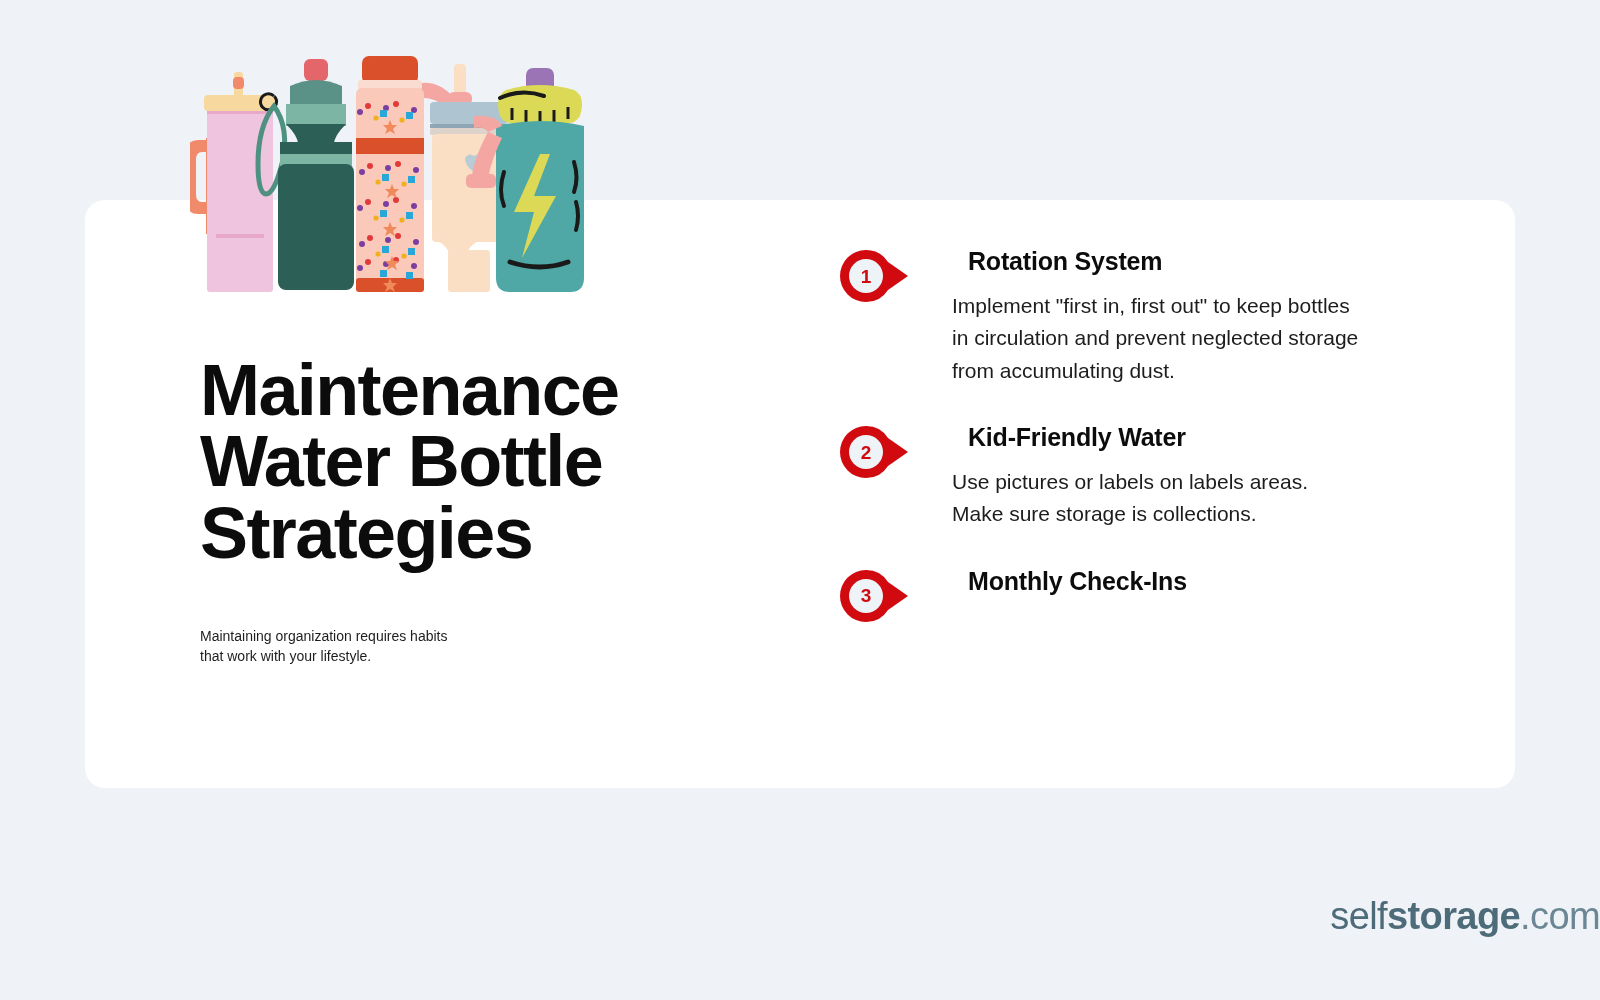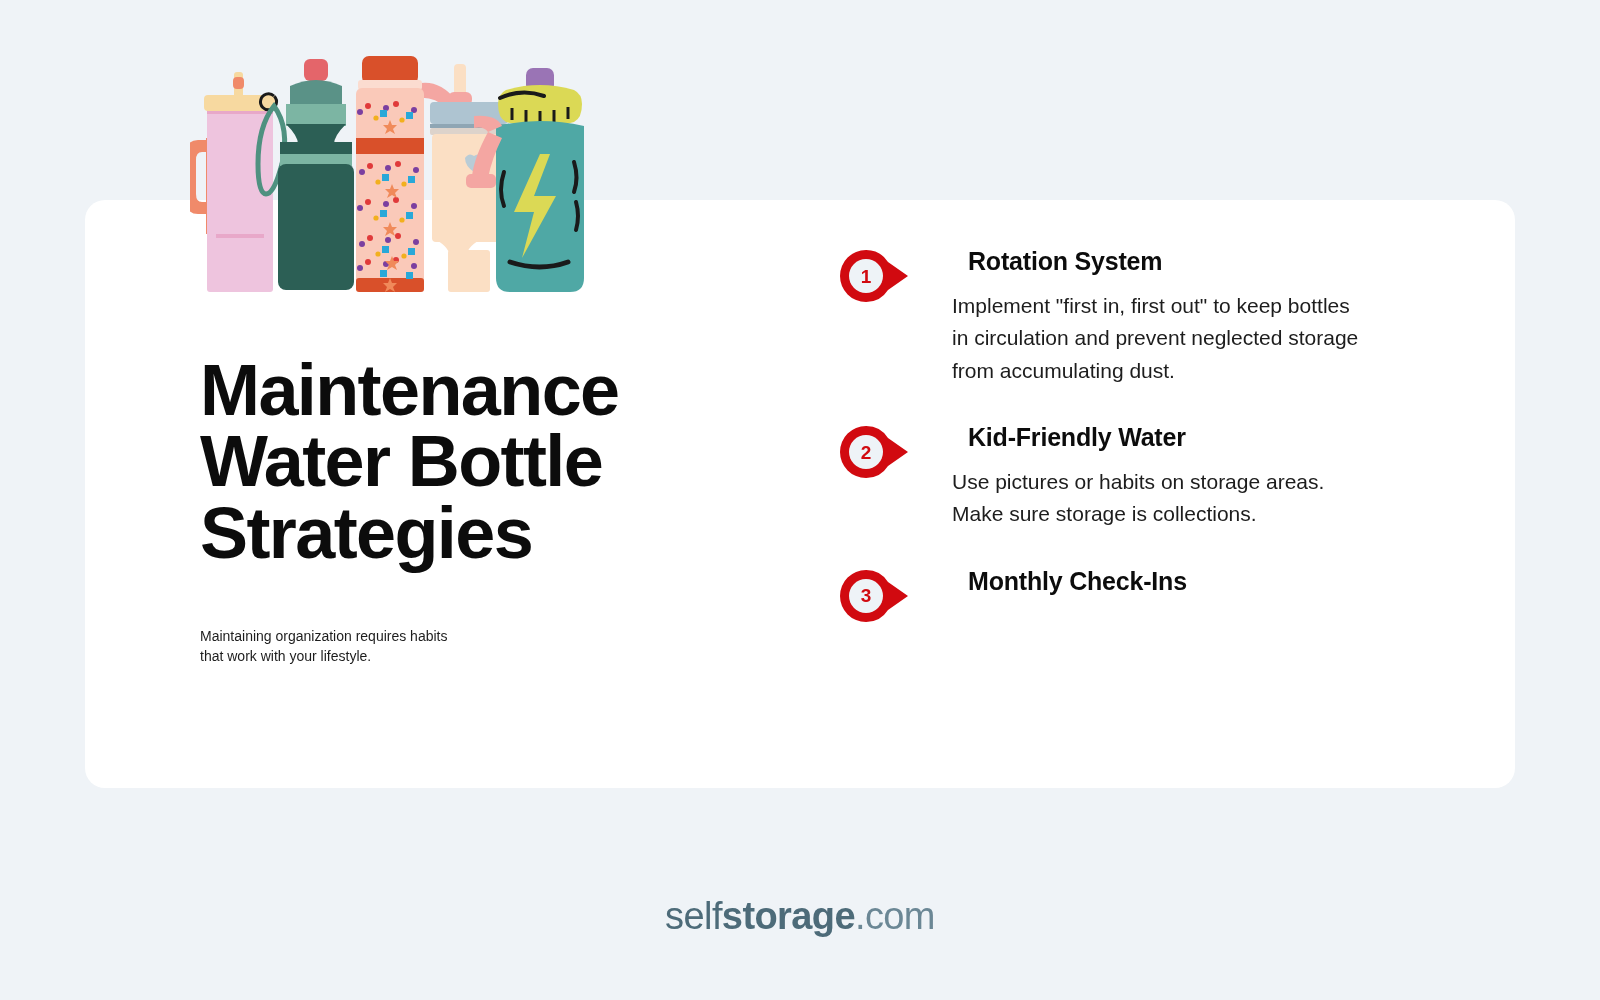--- a/index.html
+++ b/index.html
@@ -56,21 +56,21 @@
   }
   .item-desc{
     font-size:21px;line-height:1.55;color:#1d1d1d;
     font-weight:400;margin:0;
   }
   .item-desc .ln{display:block;}
 
   
   .footer{
     position:absolute;left:0;top:895px;width:1600px;
-    text-align:center;
+    text-align:right;
   }
   .logo{
     font-size:38px;color:#4d6b79;letter-spacing:-0.6px;
     display:inline-block;
   }
   .logo .lt{font-weight:400;}
   .logo .bd{font-weight:700;}
   .logo .dm{font-weight:400;color:#6b8795;}
 </style>
 </head>
@@ -247,21 +247,21 @@
       <div class="marker">
         <svg width="70" height="52" viewBox="0 0 70 52" xmlns="http://www.w3.org/2000/svg">
           <path d="M26 0 a26 26 0 1 0 0 52 a26 26 0 0 0 22 -12 L68 26 L48 12 A26 26 0 0 0 26 0 z" fill="#d10a10"></path>
           <circle cx="26" cy="26" r="17" fill="#eef3f7"></circle>
         </svg>
         <span class="num">2</span>
       </div>
       <div class="item-body">
         <h2 class="item-title">Kid-Friendly Water</h2>
         <p class="item-desc">
-          <span class="ln">Use pictures or habits on storage areas.</span>
+          <span class="ln">Use pictures or labels on labels areas.</span>
           <span class="ln">Make sure storage is collections.</span>
         </p>
       </div>
     </div>
 
     <div class="item">
       <div class="marker">
         <svg width="70" height="52" viewBox="0 0 70 52" xmlns="http://www.w3.org/2000/svg">
           <path d="M26 0 a26 26 0 1 0 0 52 a26 26 0 0 0 22 -12 L68 26 L48 12 A26 26 0 0 0 26 0 z" fill="#d10a10"></path>
           <circle cx="26" cy="26" r="17" fill="#eef3f7"></circle>

